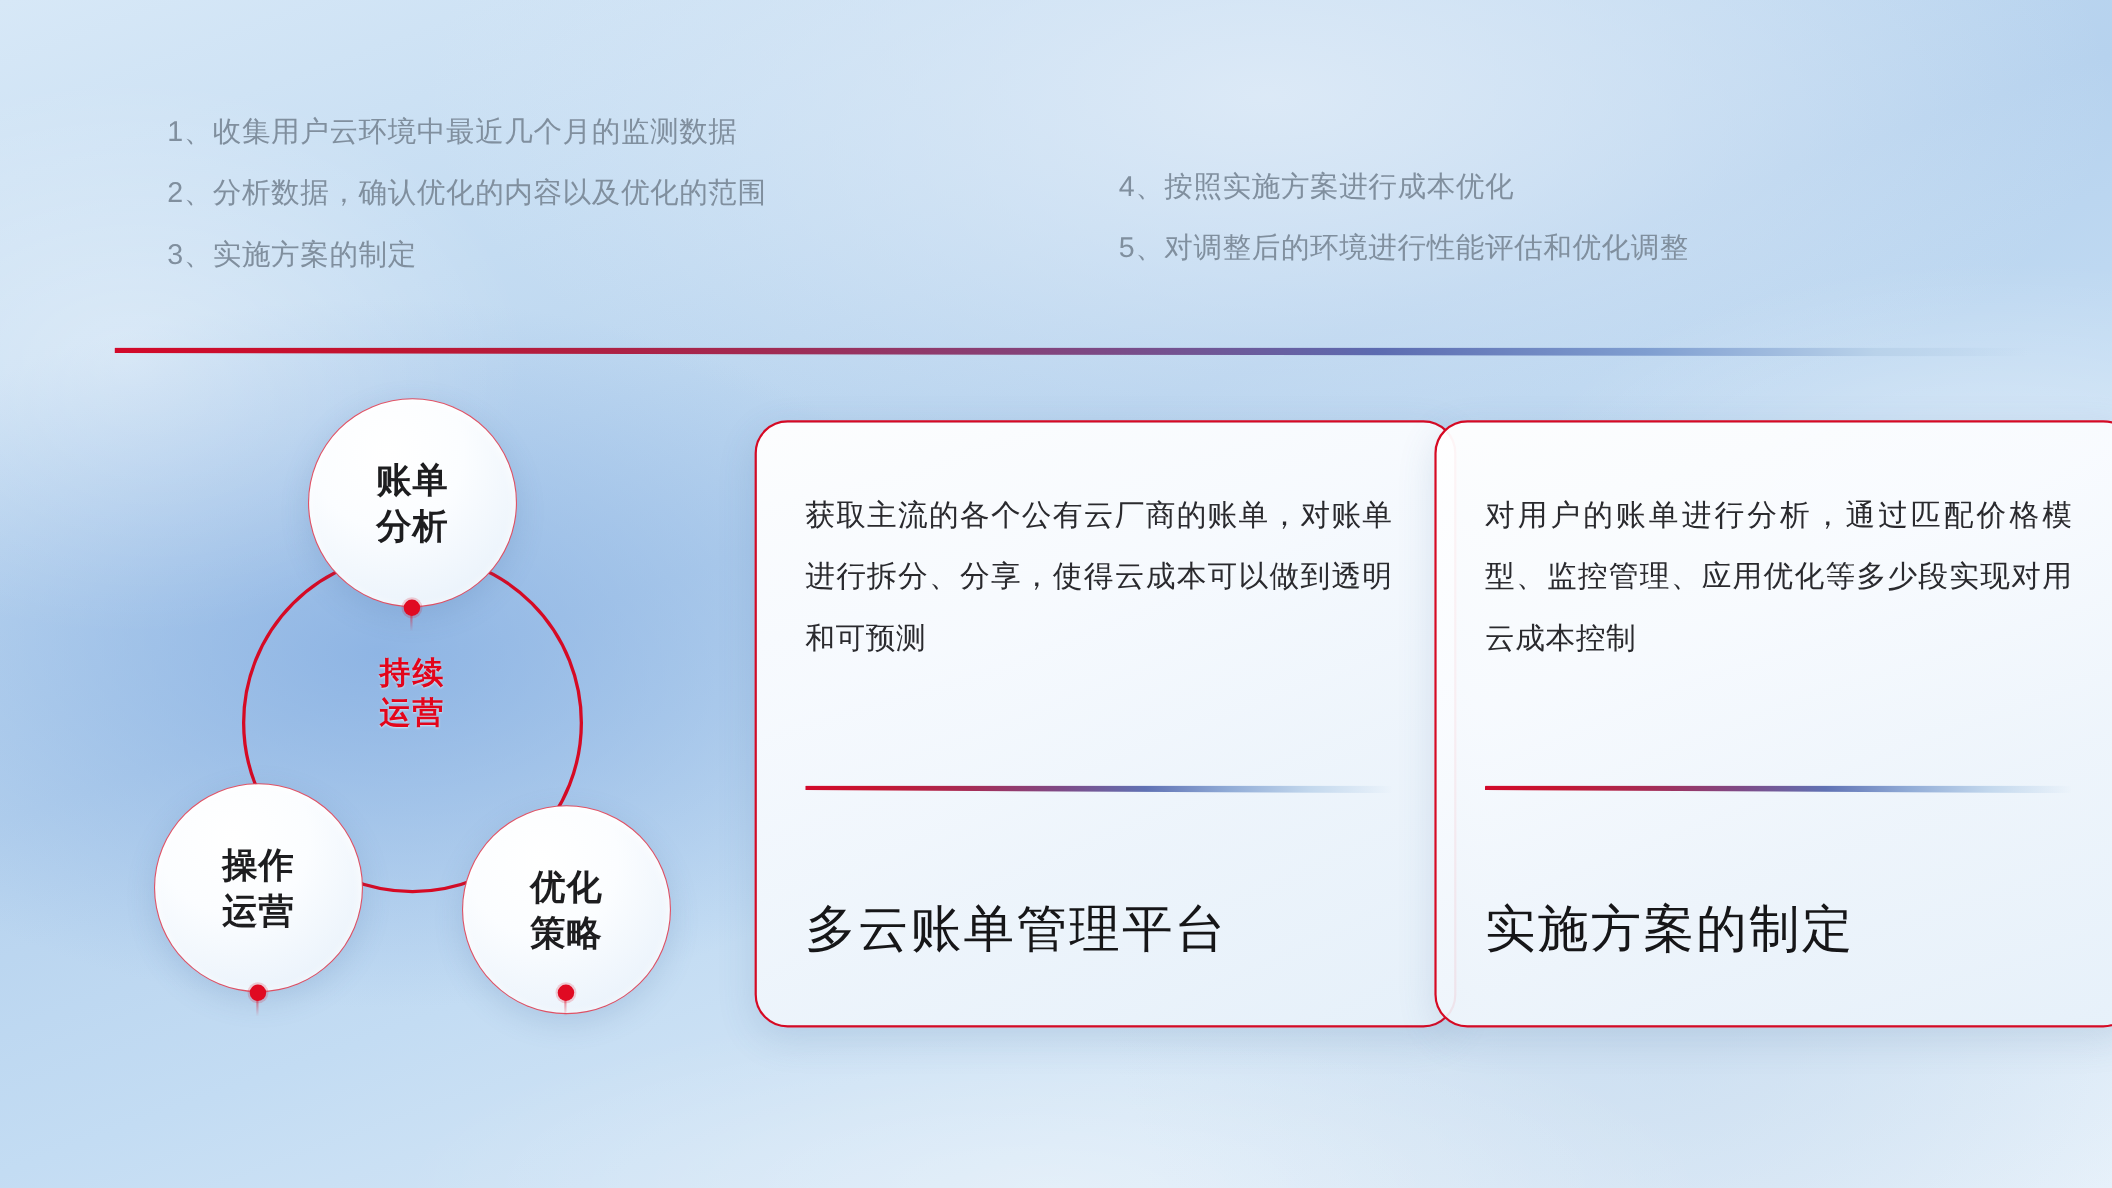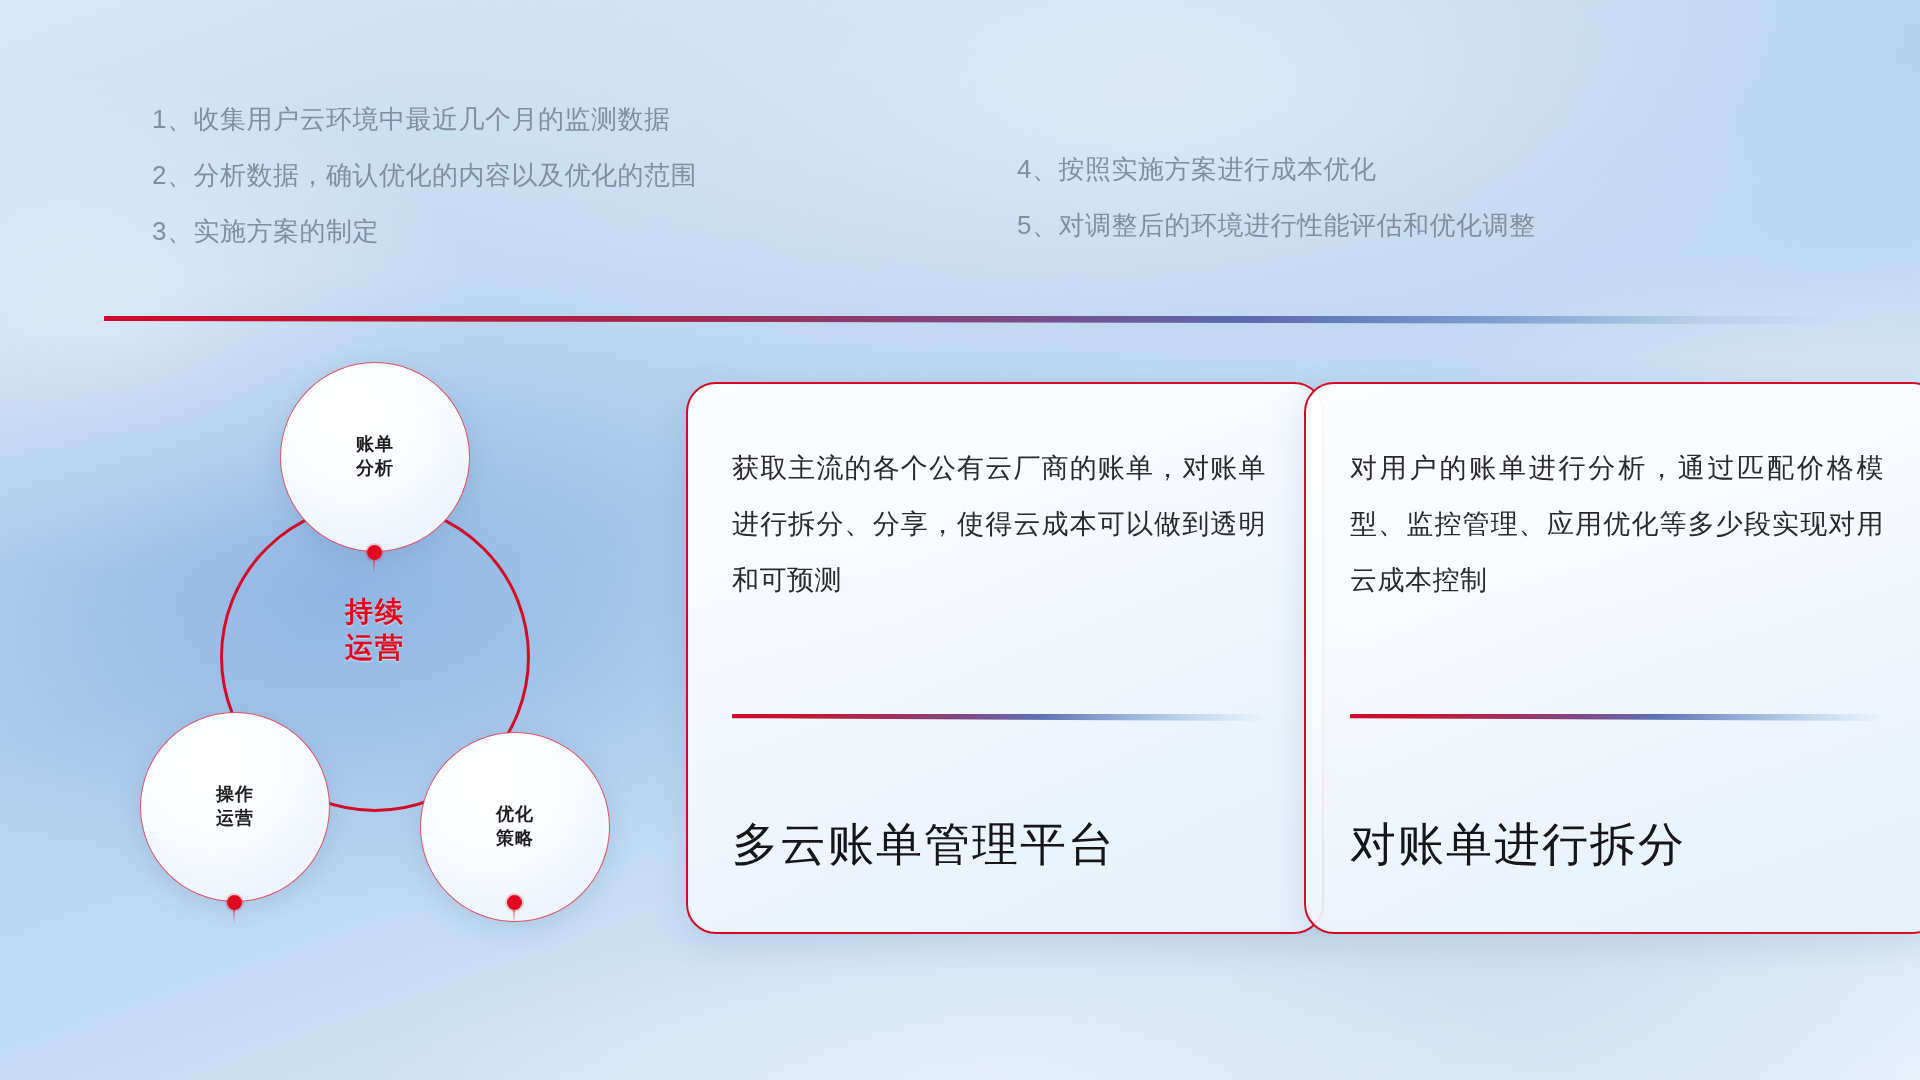--- a/index.html
+++ b/index.html
@@ -105,21 +105,21 @@
     box-sizing: border-box;
     border: 1.5px solid rgba(214,10,36,0.70);
     background:
       radial-gradient(circle at 38% 26%, #ffffff 0%, #fbfdff 38%, #eef5fc 72%, #e2edf8 100%);
     box-shadow: 0 8px 26px rgba(70,110,160,0.18), inset 0 2px 10px rgba(255,255,255,0.9);
     display: flex;
     align-items: center;
     justify-content: center;
     text-align: center;
     color: #1d1d1f;
-    font-size: 18px;
+    font-size: 32px;
     font-weight: 700;
     line-height: 1.32;
     letter-spacing: 1px;
   }
   .bubble-top    { left: 172px; top:  10px; width: 190px; height: 190px; }
   .bubble-left   { left:  32px; top: 360px; width: 190px; height: 190px; }
   .bubble-right  { left: 312px; top: 380px; width: 190px; height: 190px; }
 
   .dot {
     position: absolute;
@@ -278,16 +278,16 @@
 
   <div class="card card-1">
     <div class="card-body">获取主流的各个公有云厂商的账单，对账单进行拆分、分享，使得云成本可以做到透明和可预测</div>
     <div class="card-divider"></div>
     <div class="card-title">多云账单管理平台</div>
   </div>
 
   <div class="card card-2">
     <div class="card-body">对用户的账单进行分析，通过匹配价格模型、监控管理、应用优化等多少段实现对用云成本控制</div>
     <div class="card-divider"></div>
-    <div class="card-title">对账单进行拆分</div>
+    <div class="card-title">实施方案的制定</div>
   </div>
 
 </div>
 
 </body></html>

